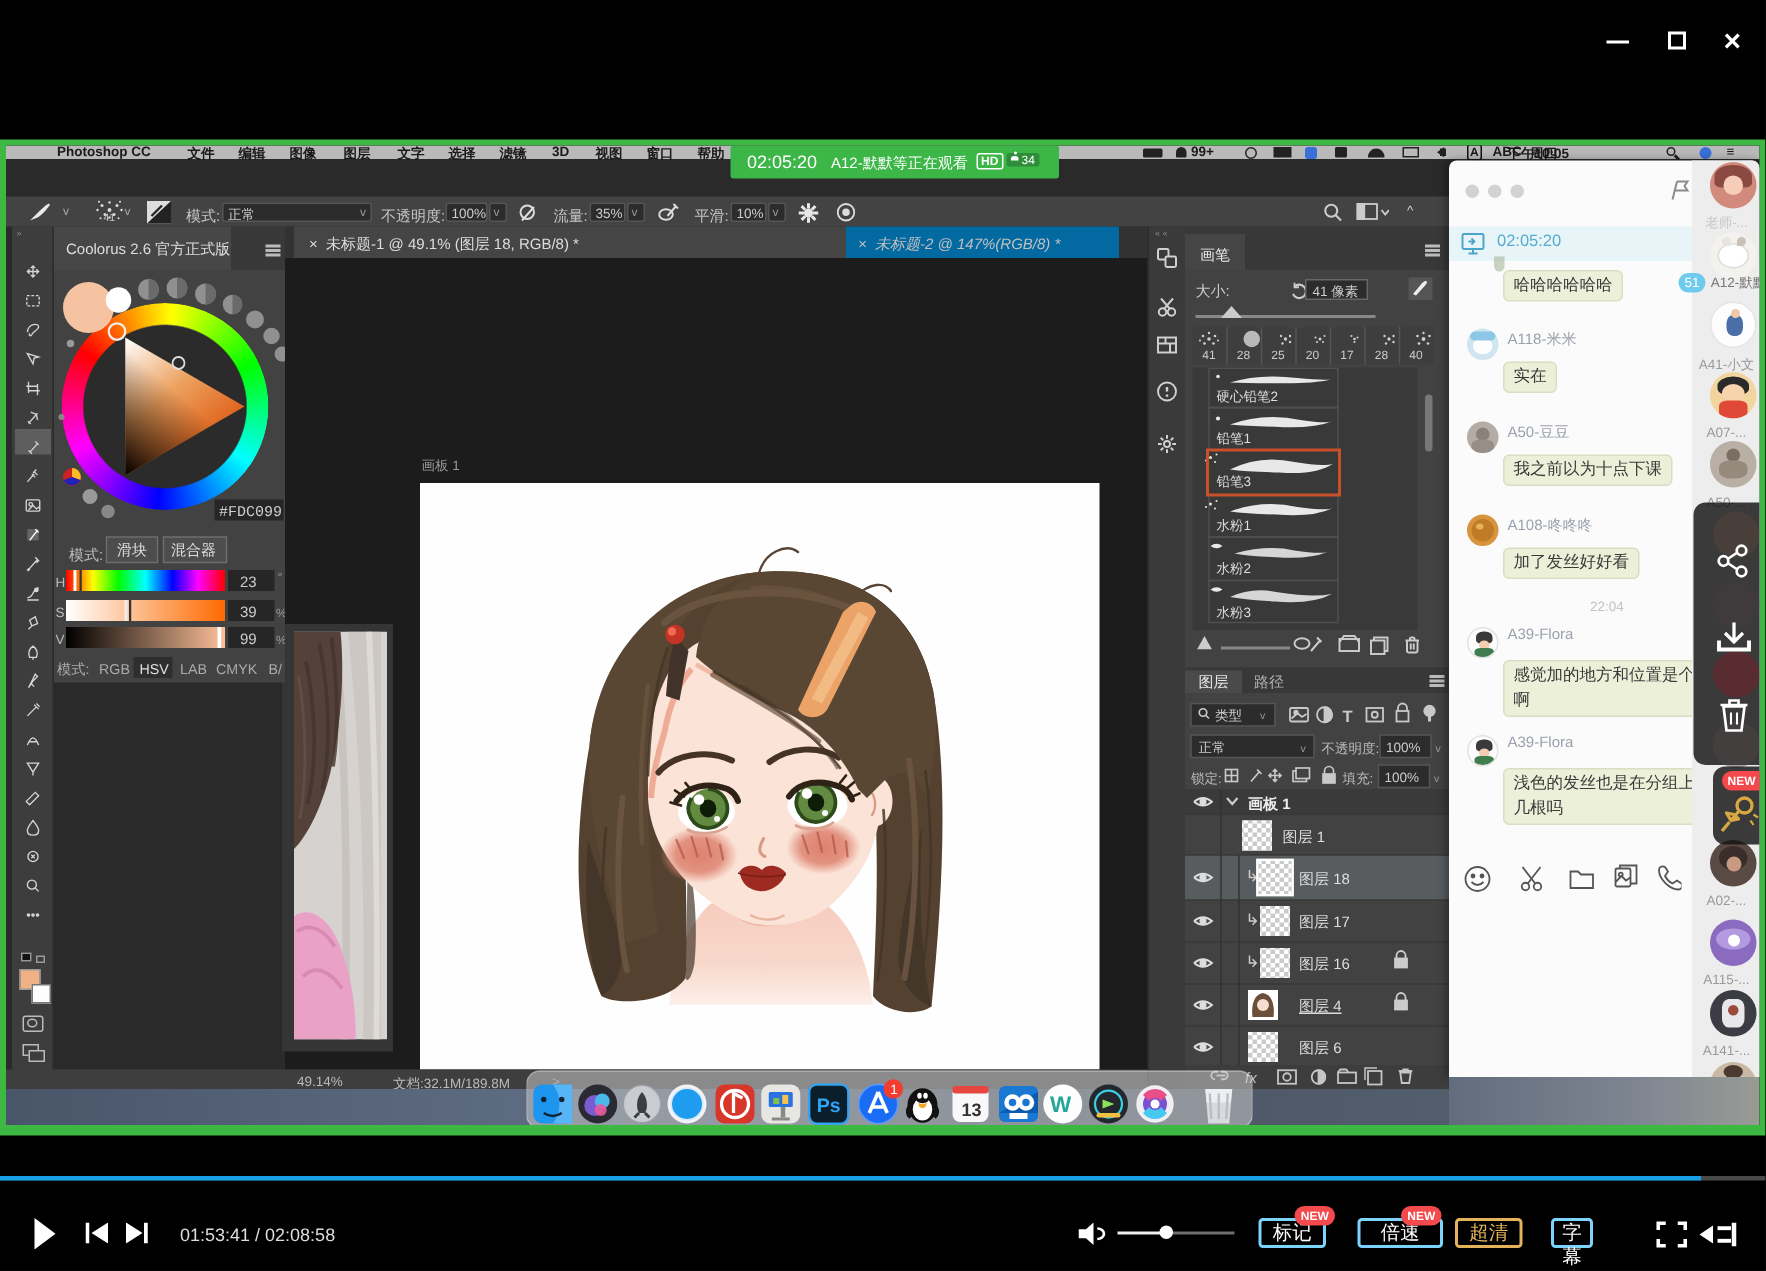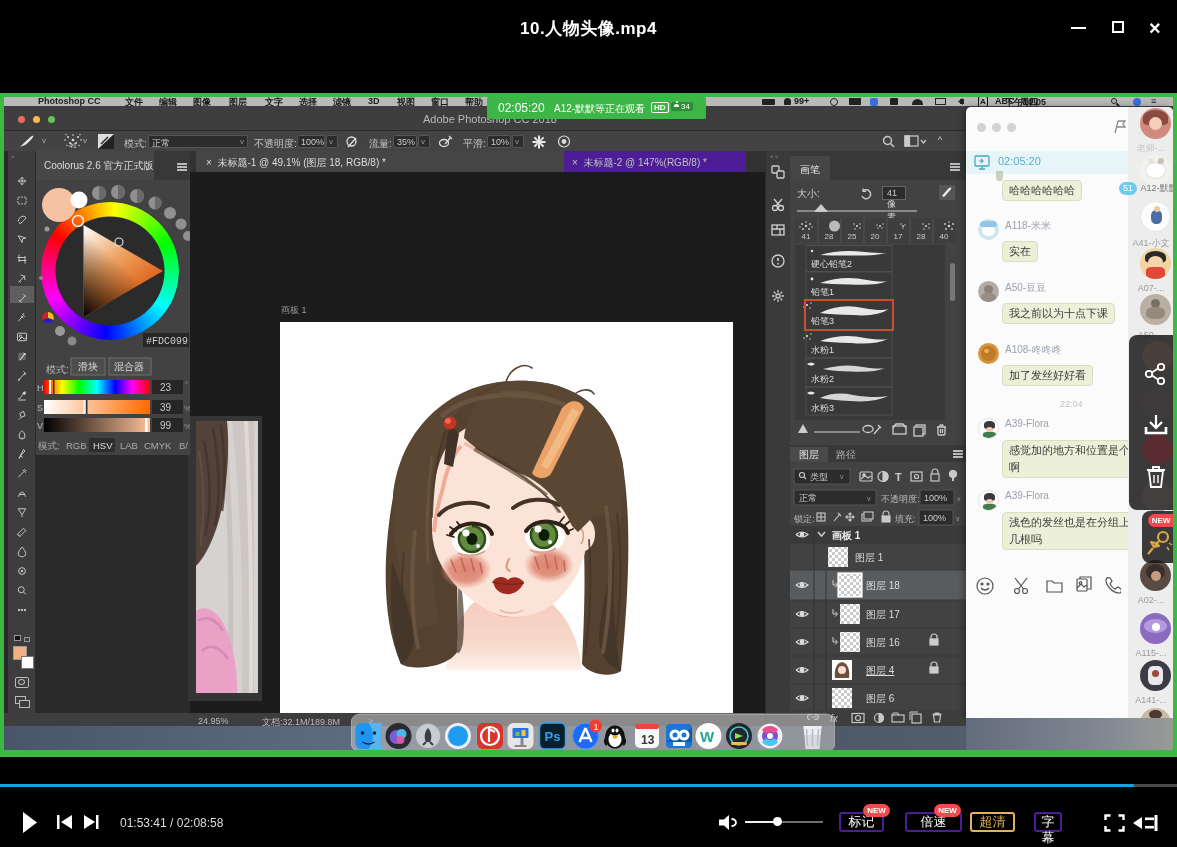--- a/index.html
+++ b/index.html
@@ -35,32 +35,31 @@
 
 #statusbar{left:0;top:616px;width:761px;height:13px;background:#3e3e3e;color:#bbb;font-size:9px;}
 #belowps{left:0;top:629px;width:965px;height:24px;background:linear-gradient(90deg,#49566a,#5d6b80 35%,#4a5364 70%,#535e6c);}
 
 #chat{left:962px;top:10px;width:207px;height:611px;background:#fbfbfb;border-radius:5px 5px 0 0;box-shadow:-2px 0 6px rgba(0,0,0,.35);}
 #chatside{position:absolute;right:0;top:0;width:45px;height:611px;background:#ededed;border-radius:0 5px 0 0;margin-left:44px;}
 #deskbr{left:962px;top:621px;width:207px;height:32px;background:linear-gradient(90deg,#626c7c,#7e8591 60%,#989b95);}
 
 #progress{left:0;top:784px;width:1177px;height:3px;background:#4a4a4a;}
 #progfill{left:0;top:784px;width:1134px;height:3px;background:#17a0e8;}
-.btn{position:absolute;top:812px;height:20px;border:2px solid #4c1d95;border-radius:3px;color:#fff;font-size:13px;text-align:center;line-height:16px;}
+.btn{position:absolute;top:812px;height:20px;border:2px solid #7dd3fc;border-radius:3px;color:#fff;font-size:13px;text-align:center;line-height:16px;}
 .newb{position:absolute;top:804px;width:27px;height:13px;background:#f4494d;border-radius:7px;color:#fff;font-size:8px;font-weight:bold;text-align:center;line-height:13px;}
 #ptime{left:120px;top:816px;color:#ddd;font-size:12px;}
 .bubble{position:absolute;background:#edf0d9;border:1px solid #d9ddc2;border-radius:4px;color:#3a3a3a;font-size:11px;line-height:17px;padding:1px 6px;}
 .bname{position:absolute;color:#9ba1ac;font-size:10px;}
 .cavatar{position:absolute;width:21px;height:21px;border-radius:50%;overflow:hidden;}
 .savatar{position:absolute;left:12px;width:31px;height:31px;border-radius:50%;overflow:hidden;}
 .slbl{position:absolute;left:2px;width:42px;text-align:center;color:#9a9a9a;font-size:9px;white-space:nowrap;overflow:hidden;}
 </style></head>
 <body>
 <div id="page">
-  <div id="vtitle" class="abs">10.人物头像.mp4</div>
 
   <div class="abs" style="left:1071px;top:27px;width:15px;height:2px;background:#fff;"></div>
   <div class="abs" style="left:1112px;top:21px;width:12px;height:12px;border:2px solid #fff;"></div>
   <div class="abs" style="left:1149px;top:17px;color:#fff;font-size:20px;font-weight:bold;">×</div>
 
   <div id="frame" class="abs"></div>
   <div id="screen" class="abs">
     <div id="menubar" class="abs">
       <span class="mi" style="left:14px;font-size:10px;"></span>
       <span class="mi" style="left:34px;">Photoshop CC</span>
@@ -88,26 +87,20 @@
       <div style="position:absolute;left:956px;top:2px;width:4px;height:5px;background:#222;"></div>
       <span class="mi" style="left:974px;font-size:8px;border:1px solid #111;padding:0 1px;border-radius:2px;">A</span>
         <span class="mi" style="left:991px;">ABC</span>
       <span class="mi" style="left:1016px;">周四</span>
         <span class="mi" style="left:1001px;">下午10:05</span>
       <div style="position:absolute;left:1107px;top:1px;width:6px;height:6px;border:1.5px solid #222;border-radius:50%;"></div>
       <div style="position:absolute;left:1112px;top:7px;width:4px;height:1.5px;background:#222;transform:rotate(45deg);"></div>
       <div style="position:absolute;left:1129px;top:1px;width:8px;height:8px;background:#3a6fd8;border-radius:50%;"></div>
       <span class="mi" style="left:1147px;">≡</span>
     </div>
-    <div id="pstitle" class="abs">
-      <div class="tl" style="left:14px;background:#ee6a5f;"></div>
-      <div class="tl" style="left:29px;background:#f5bd4f;"></div>
-      <div class="tl" style="left:44px;background:#61c454;"></div>
-      <div style="position:absolute;left:419px;top:7px;color:#b8b8b8;font-size:11px;">Adobe Photoshop CC 2018</div>
-    </div>
     <div id="opts" class="abs">
       <svg style="position:absolute;left:14px;top:3px;" width="18" height="15">
           <path d="M2,13 L6,9 C8,7 12,3 14,2 C15,1.5 15.5,2 15,3 C13,6 9,10 7,11 Z" fill="#e8e8e8"></path>
         </svg>
       <span style="position:absolute;left:38px;top:5px;color:#aaa;font-size:8px;">v</span>
       <svg style="position:absolute;left:57px;top:1px;" width="24" height="16">
         <g fill="#ddd">
             <circle cx="12" cy="8" r="1.3"></circle>
             <circle cx="7" cy="5" r="1"></circle>
             <circle cx="17" cy="5" r="1"></circle>
@@ -271,21 +264,21 @@
       <div style="position:absolute;left:16px;top:486px;width:6px;height:5px;border:1px solid #999;"></div>
       <div style="position:absolute;left:5px;top:495px;width:14px;height:14px;background:#f0b184;border:1px solid #999;"></div>
       <div style="position:absolute;left:13px;top:505px;width:13px;height:13px;background:#fdfdfd;border:1px solid #777;"></div>
       <div style="position:absolute;left:7px;top:526px;width:14px;height:11px;border:1.5px solid #bbb;border-radius:2px;"></div>
       <div style="position:absolute;left:10px;top:528px;width:7px;height:6px;border:1.5px solid #bbb;border-radius:50%;"></div>
       <div style="position:absolute;left:7px;top:545px;width:11px;height:8px;border:1.5px solid #bbb;"></div>
       <div style="position:absolute;left:11px;top:549px;width:11px;height:8px;border:1.5px solid #bbb;background:#3d3d3d;"></div>
     </div>
     <div id="tabbar" class="abs">
       <div class="tab" style="left:160px;width:368px;background:#454545;color:#ddd;"><span style="padding-left:10px;">×&nbsp;&nbsp;未标题-1 @ 49.1% (图层 18, RGB/8) *</span></div>
-      <div class="tab" style="left:528px;width:182px;background:#4c1d95;"><span style="padding-left:8px;">×&nbsp;&nbsp;未标题-2 @ 147%(RGB/8) *</span></div>
+      <div class="tab" style="left:528px;width:182px;background:#0369a1;font-style:italic;"><span style="padding-left:8px;">×&nbsp;&nbsp;未标题-2 @ 147%(RGB/8) *</span></div>
     </div>
     <div id="canvas" class="abs"></div>
     <div class="abs" style="left:277px;top:207px;color:#9a9a9a;font-size:9px;">画板 1</div>
     <div id="artboard" class="abs">
       <svg width="453" height="391" viewBox="0 0 453 391">
         <defs>
           <radialGradient id="blushg">
               <stop offset="0" stop-color="#dd8270" stop-opacity="1"></stop>
               <stop offset=".6" stop-color="#de8471" stop-opacity=".85"></stop>
               <stop offset="1" stop-color="#e08a76" stop-opacity="0"></stop>
@@ -529,21 +522,21 @@
     </div>
     <div id="brushp" class="abs">
       <div style="position:absolute;left:0;top:0;width:183px;height:29px;background:#383838;"></div>
       <div style="position:absolute;left:0;top:5px;width:40px;height:24px;background:#454545;color:#e8e8e8;font-size:10px;text-align:center;padding-top:7px;">画笔</div>
       <div style="position:absolute;left:160px;top:12px;width:10px;height:1.5px;background:#bbb;box-shadow:0 3px 0 #bbb,0 6px 0 #bbb;"></div>
       <div style="position:absolute;left:7px;top:36px;color:#ccc;font-size:10px;">大小:</div>
       <svg style="position:absolute;left:70px;top:37px;" width="13" height="12" fill="none" stroke="#ccc" stroke-width="1.4">
           <path d="M3,3 A4.5,4.5 0 1 1 2,8"></path>
           <path d="M3,0.5 V3.5 H6" stroke-width="1.2"></path>
         </svg>
-      <div style="position:absolute;left:92px;top:35px;width:24px;height:14px;background:#2c2c2c;border:1px solid #666;color:#ccc;font-size:9px;padding:1px 4px;">41 像素</div>
+      <div style="position:absolute;left:80px;top:35px;width:42px;height:14px;background:#2c2c2c;border:1px solid #666;color:#ccc;font-size:9px;padding:1px 4px;">41 像素</div>
       <svg style="position:absolute;left:148px;top:33px;" width="18" height="17">
           <rect x="1" y="1" width="16" height="15" fill="#555"></rect>
           <path d="M4,12 L9,6 C10,4.5 12,3 13,3.5 C14,4 12.5,6 11,7.5 L6,13 Z" fill="#eee"></path>
         </svg>
       <div style="position:absolute;left:7px;top:59px;width:120px;height:1.5px;background:#888;"></div>
       <svg style="position:absolute;left:24px;top:53px;" width="14" height="8">
           <polygon points="7,0 14,8 0,8" fill="#ccc"></polygon>
         </svg>
       <svg style="position:absolute;left:5px;top:67px;" width="161" height="25">
         <rect width="161" height="25" fill="#3e3e3e"></rect>
@@ -826,21 +819,21 @@
         <defs>
             <pattern id="chk" width="6" height="6" patternUnits="userSpaceOnUse">
               <rect width="6" height="6" fill="#fff"></rect>
               <rect width="3" height="3" fill="#cacaca"></rect>
               <rect x="3" y="3" width="3" height="3" fill="#cacaca"></rect>
             </pattern>
           </defs>
       </svg>
     </div>
     <div id="statusbar" class="abs">
-        <span style="position:absolute;left:194px;top:3px;">24.95%</span>
+        <span style="position:absolute;left:194px;top:3px;">49.14%</span>
         <span style="position:absolute;left:258px;top:3px;">文档:32.1M/189.8M</span>
         <span style="position:absolute;left:364px;top:3px;color:#999;">&gt;</span>
       </div>
     <div id="belowps" class="abs"></div>
     <div id="dock" class="abs" style="left:347px;top:615px;">
       <svg width="484" height="40">
         <rect x="0" y="2" width="484" height="38" rx="9" fill="#c8c8c8" fill-opacity=".55" stroke="#e8e8e8" stroke-opacity=".5"></rect>
         <g transform="translate(17.5,24)">
             <rect x="-13" y="-13" width="26" height="26" rx="6" fill="#1e96f0"></rect>
             <path d="M0,-13 C6,-6 6,6 0,13 L13,13 L13,-13 Z" fill="#58b5f5"></path>

